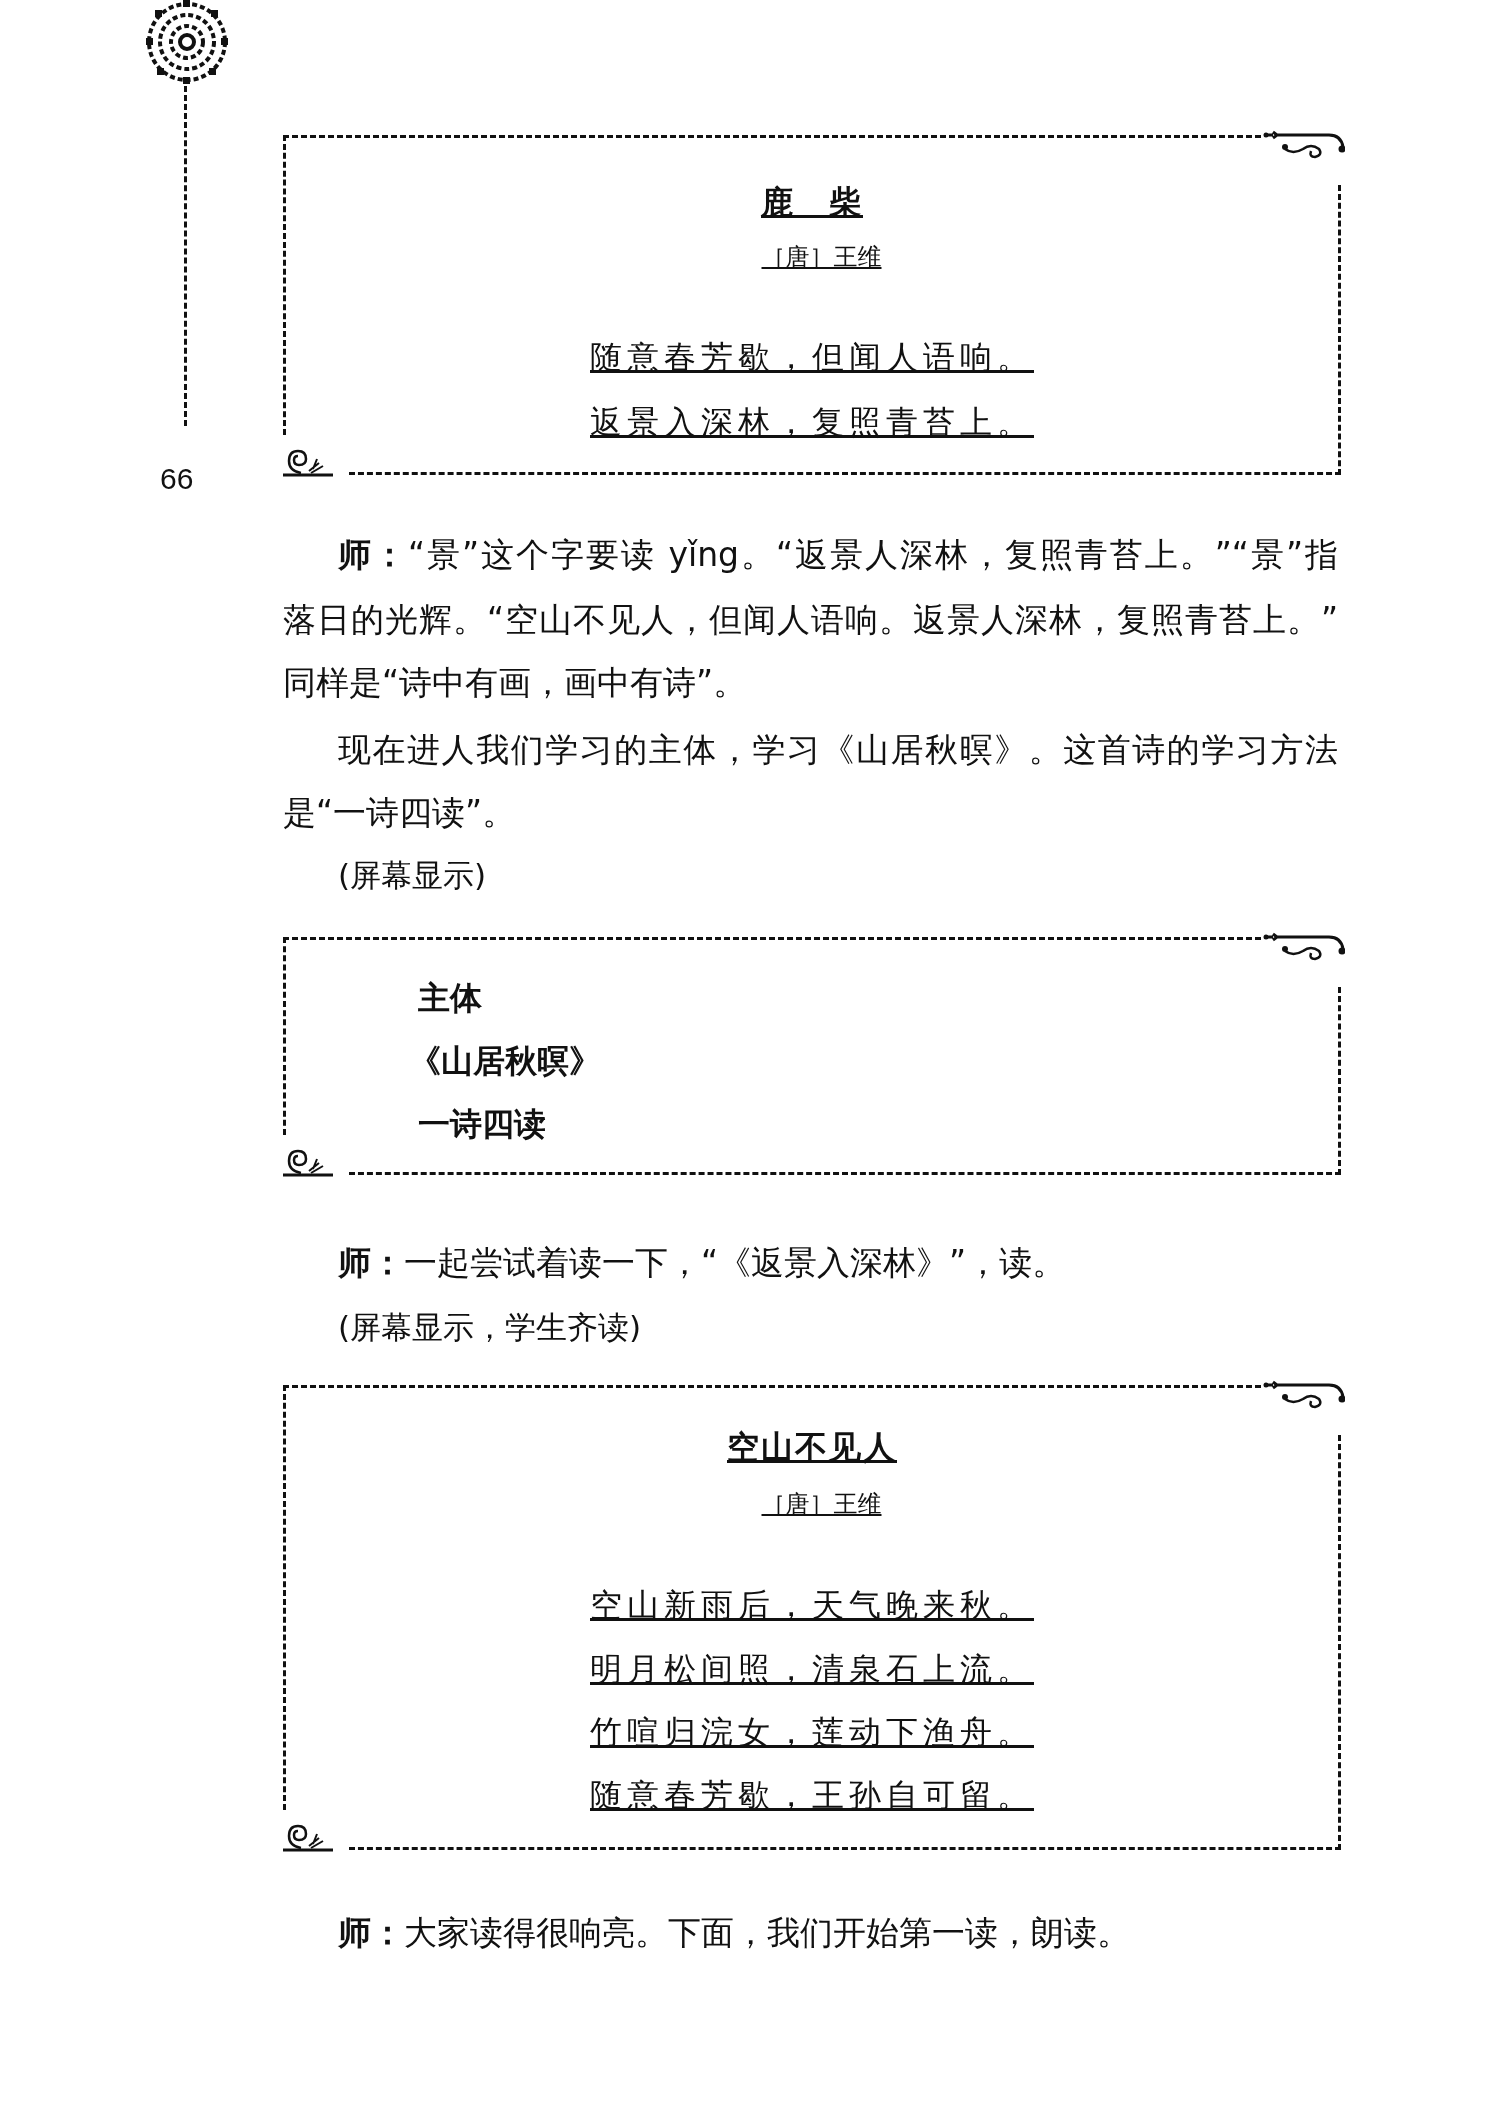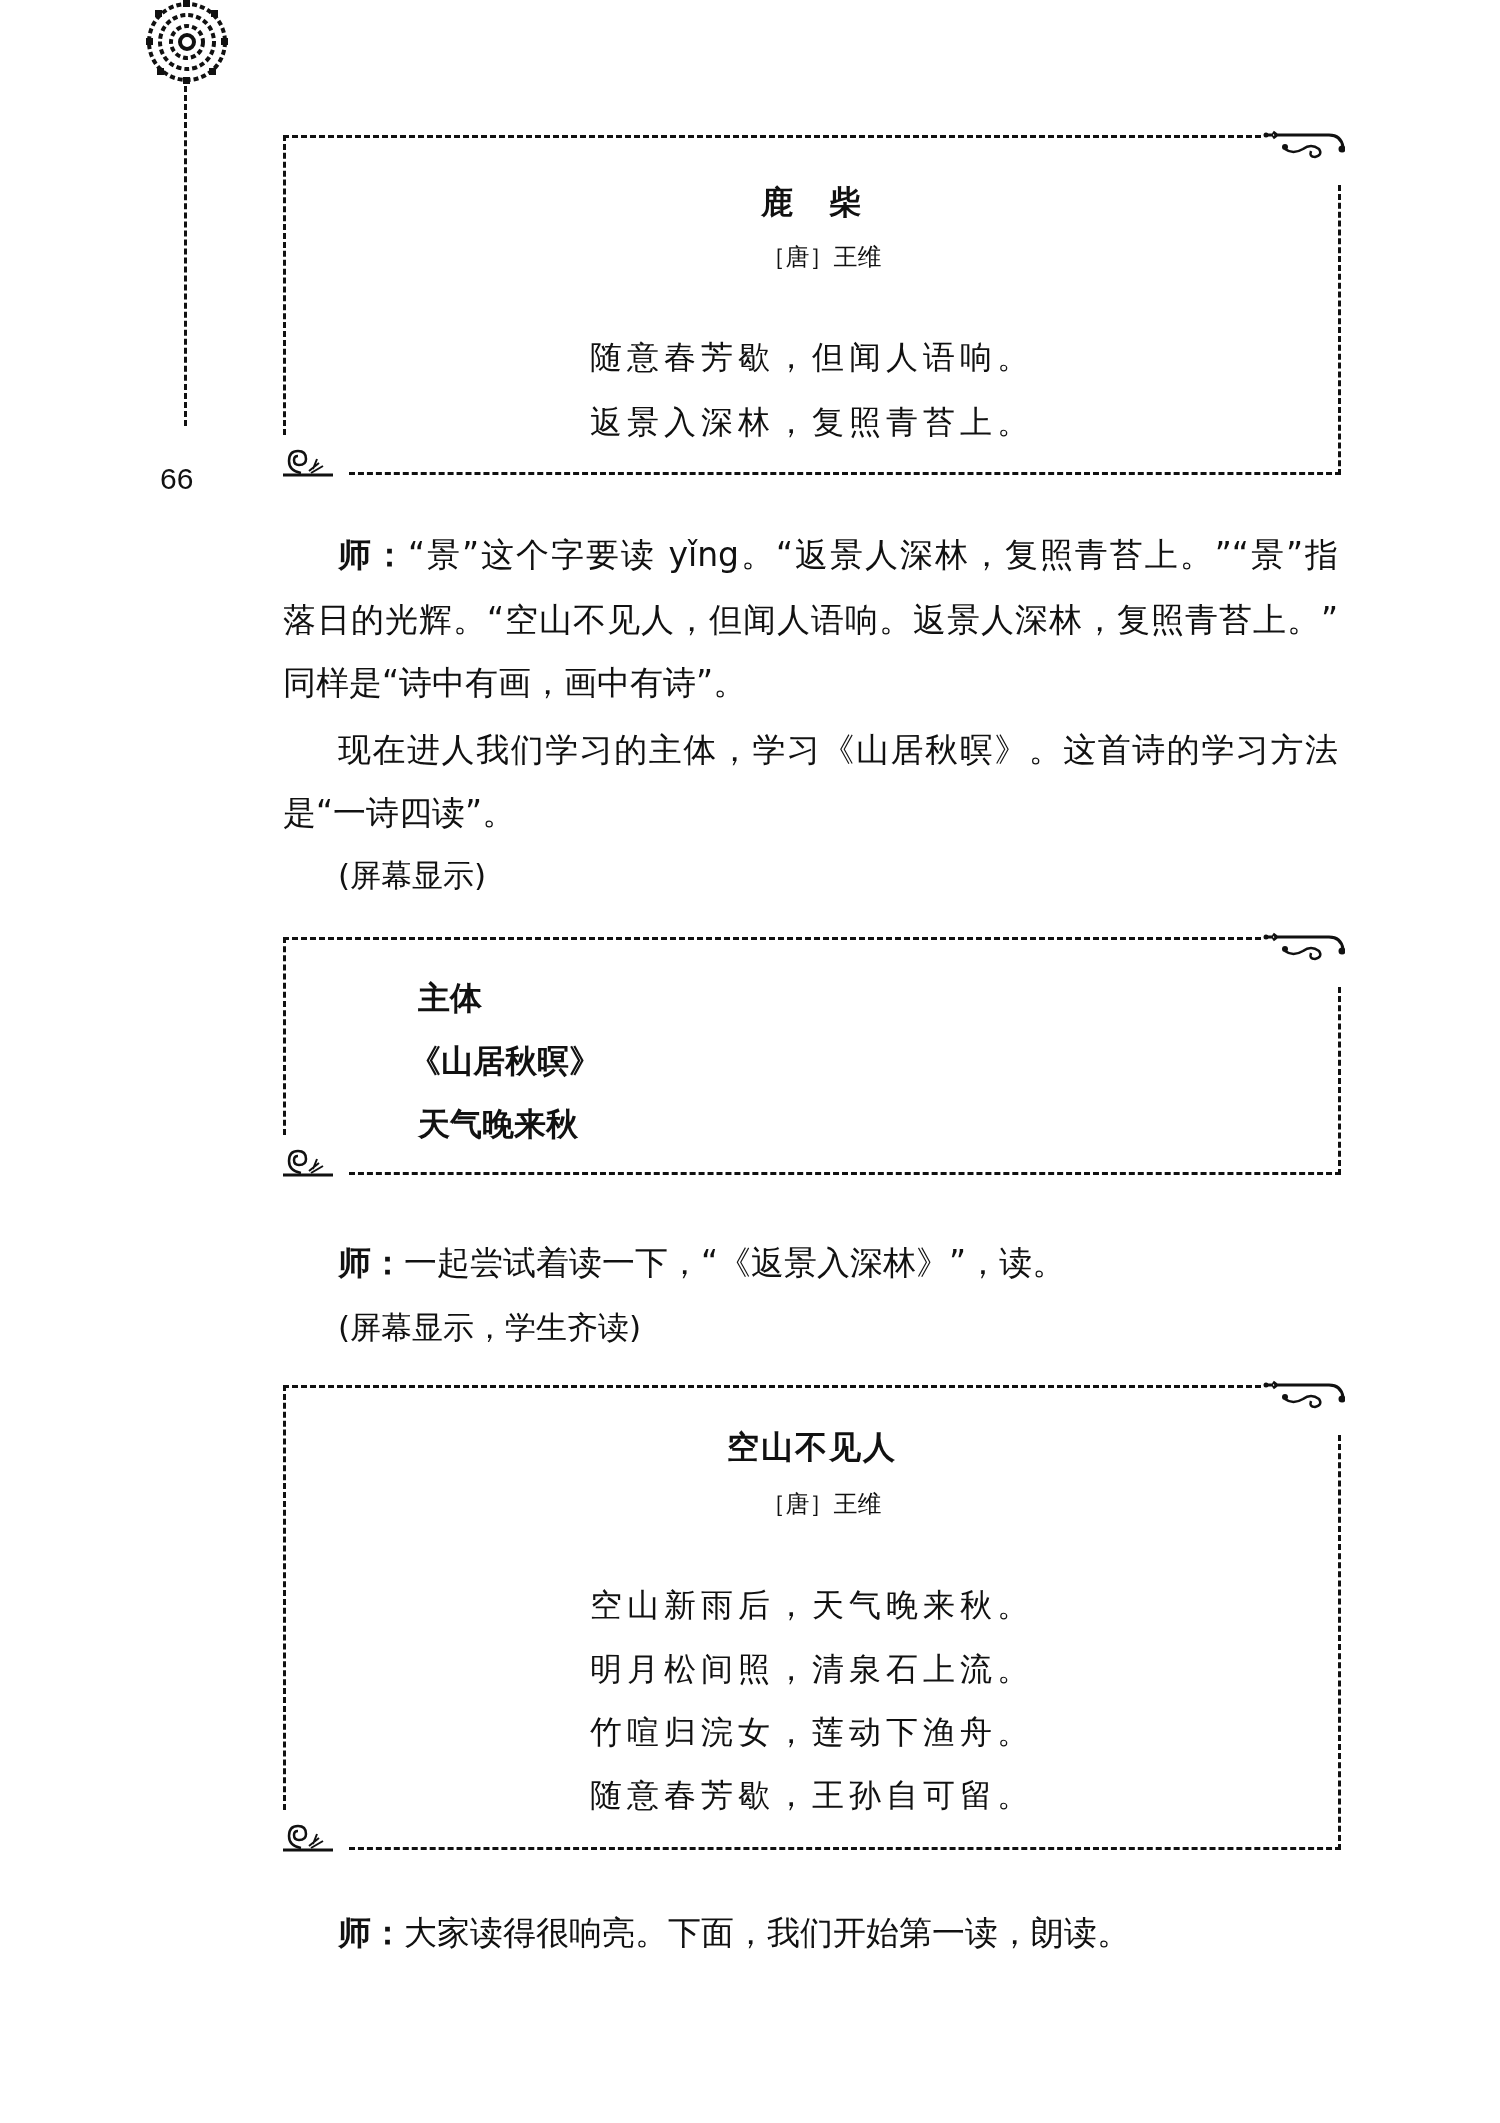--- a/index.html
+++ b/index.html
@@ -16,21 +16,21 @@
 
   
   .box { position: absolute; left: 283px; width: 1058px; box-sizing: border-box; }
   .box .edge-top { position: absolute; left: 0; top: 0; right: 80px; height: 0; border-top: 3px dashed #111; }
   .box .edge-left { position: absolute; left: 0; top: 0; bottom: 40px; width: 0; border-left: 3px dashed #111; }
   .box .edge-right { position: absolute; right: 0; top: 50px; bottom: 0; width: 0; border-right: 3px dashed #111; }
   .box .edge-bottom { position: absolute; left: 66px; right: 0; bottom: 0; height: 0; border-bottom: 3px dashed #111; }
   .box .corner-tr { position: absolute; right: -4px; top: -8px; width: 82px; height: 34px; }
   .box .corner-bl { position: absolute; left: -2px; bottom: -4px; width: 60px; height: 34px; }
 
-  .center-block { position: absolute; left: 0; right: 0; text-align: center; }
+  .center-block { position: absolute; left: 0; right: 0; text-align: center; text-decoration: underline; }
   .poem-title { font-size: 32px; font-weight: bold; letter-spacing: 2px; }
   .poem-author { font-size: 24px; padding-left: 19px; }
   .poem-line { font-size: 32px; letter-spacing: 5px; }
 
   .box-left-text { position: absolute; left: 135px; font-size: 32px; font-weight: bold; }
   .bold { font-weight: bold; }
 
   
   .para-line { position: absolute; left: 283px; width: 1055px; font-size: 33px;
                line-height: 40px; white-space: nowrap; }
@@ -110,21 +110,21 @@
     <circle cx="79" cy="22" r="3.5" fill="#111"></circle>
   </svg>
   <svg class="corner-bl" viewBox="0 0 60 34">
     <path d="M2 30 L52 30" stroke="#111" stroke-width="3"></path>
     <path d="M20 28 Q8 26 8 16 Q8 6 17 6 Q25 6 25 14 Q25 20 18 20 Q13 20 13 15 Q13 11 17 11" fill="none" stroke="#111" stroke-width="2.5"></path>
     <path d="M28 26 L38 18 M30 28 L42 21 M32 24 L36 14" stroke="#111" stroke-width="2"></path>
   </svg>
 
   <div class="box-left-text bold" style="top:40px;">主体</div>
   <div class="box-left-text" style="top:103px; left:126px;">《山居秋暝》</div>
-  <div class="box-left-text" style="top:166px;">天气晚来秋</div>
+  <div class="box-left-text" style="top:166px;">一诗四读</div>
 </div>
 
 <div class="para-line indent" style="top:1243px;">
   <span class="bold">师：</span><span>一起尝试着读一下，“《返景入深林》”，读。</span>
 </div>
 
 <div class="para-line indent stage" style="top:1307px;">(屏幕显示，学生齐读)</div>
 
 <div class="box" style="top:1385px; height:465px;">
   <div class="edge-top"></div>

